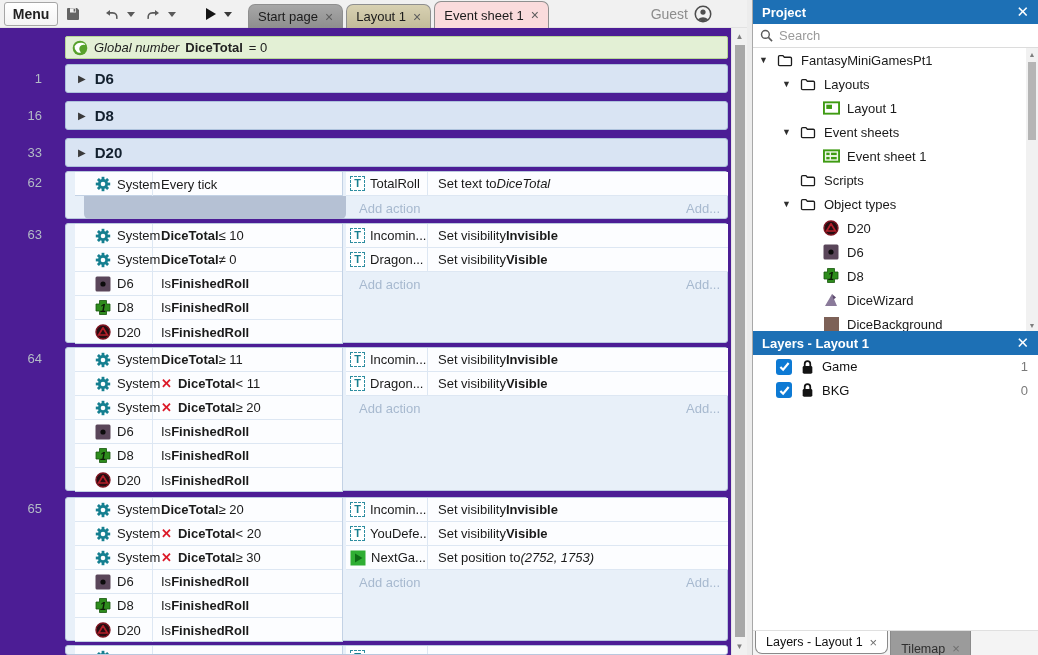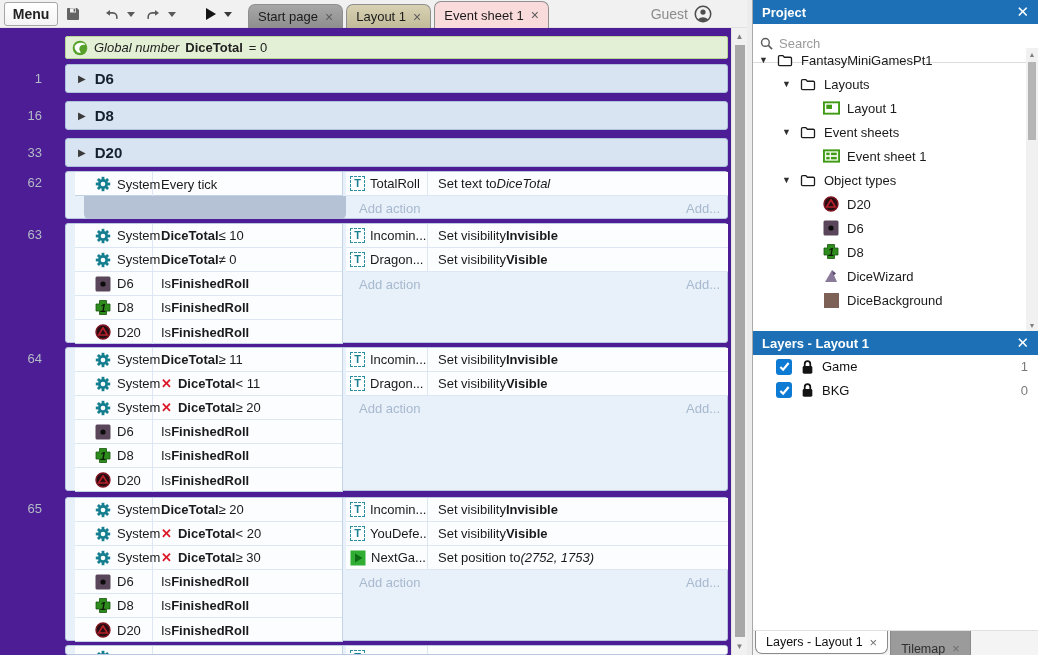--- a/index.html
+++ b/index.html
@@ -53,21 +53,21 @@
   .es-sb { position:absolute; left:731px; top:28px; width:16px; height:627px; background:#f1f1f1; border-left:1px solid #e4e4e4; }
   .sb-arrow { position:absolute; left:0; right:0; height:15px; display:flex; align-items:center; justify-content:center; color:#7e7e7e; font-size:8px; }
   .es-sb .up { top:1px; } .es-sb .dn { bottom:1px; }
   .es-sb .thumb { position:absolute; left:3px; width:10px; top:17px; height:592px; background:#a8a8a8; }
   .splitter { position:absolute; left:747px; top:0; width:5px; height:655px; background:#ececec; }
 
   
   .rpanel { position:absolute; left:752px; top:0; width:286px; height:655px; background:#fff; border-left:1px solid #a8a8a8; }
   .phead { position:absolute; left:0; right:0; height:24px; background:#1d70b5; color:#fff; font-size:13px; font-weight:600; display:flex; align-items:center; padding:0 9px; }
   .phead .px { margin-left:auto; font-size:15px; font-weight:normal; }
-  .search { position:absolute; top:24px; left:0; right:0; height:39px; border-bottom:1px solid #dcdcdc; display:flex; align-items:center; gap:6px; padding-left:7px; background:#fff; }
+  .search { position:absolute; top:24px; left:0; right:0; height:24px; border-bottom:1px solid #dcdcdc; display:flex; align-items:center; gap:6px; padding-left:7px; background:#fff; }
   .search input { border:none; outline:none; font-size:13px; color:#333; width:190px; font-family:"Liberation Sans", sans-serif; }
   .search input::placeholder { color:#9a9a9a; }
   .ptree { position:absolute; top:48px; left:0; width:272px; height:283px; overflow:hidden; }
   .trow { height:24px; display:flex; align-items:center; font-size:13px; color:#1a1a1a; }
   .tarrow { width:17px; font-size:9px; color:#2e2e2e; }
   .trow .ic { width:18px; height:17px; }
   .tlabel { margin-left:7px; white-space:nowrap; }
   .vsb { position:absolute; width:12px; background:#f1f1f1; }
   .vsb .sb-arrow { font-size:7px; height:12px; }
   .vsb .up { top:0; } .vsb .dn { bottom:0; }
@@ -751,20 +751,29 @@
             <rect x="1" y="1" width="16" height="12" fill="#eef7e8" stroke="#3f9b13" stroke-width="2"></rect>
             <rect x="3.5" y="3.5" width="3.5" height="2.5" fill="#3f9b13"></rect>
             <rect x="8.5" y="3.5" width="6" height="2.5" fill="#3f9b13"></rect>
             <rect x="3.5" y="8" width="3.5" height="2.5" fill="#3f9b13"></rect>
             <rect x="8.5" y="8" width="6" height="2.5" fill="#3f9b13"></rect>
           </svg>
         </span>
         <span class="tlabel">Event sheet 1</span>
       </div>
       <div class="trow" style="padding-left: 29px;">
+        <span class="tarrow"></span>
+        <span class="ic">
+          <svg viewBox="0 0 17 14" width="16" height="13">
+            <path d="M1.5 4 V3 q0-1.3 1.3-1.3 h3.4 l1.6 1.8 h6.4 q1.3 0 1.3 1.3 v6.4 q0 1.3-1.3 1.3 H2.8 q-1.3 0-1.3-1.3 Z" fill="#fff" stroke="#1c1c1c" stroke-width="1.4"></path>
+          </svg>
+        </span>
+        <span class="tlabel">Scripts</span>
+      </div>
+      <div class="trow" style="padding-left: 29px;">
         <span class="tarrow">▼</span>
         <span class="ic">
           <svg viewBox="0 0 17 14" width="16" height="13">
             <path d="M1.5 4 V3 q0-1.3 1.3-1.3 h3.4 l1.6 1.8 h6.4 q1.3 0 1.3 1.3 v6.4 q0 1.3-1.3 1.3 H2.8 q-1.3 0-1.3-1.3 Z" fill="#fff" stroke="#1c1c1c" stroke-width="1.4"></path>
           </svg>
         </span>
         <span class="tlabel">Object types</span>
       </div>
       <div class="trow" style="padding-left: 52px;">
         <span class="tarrow"></span>

